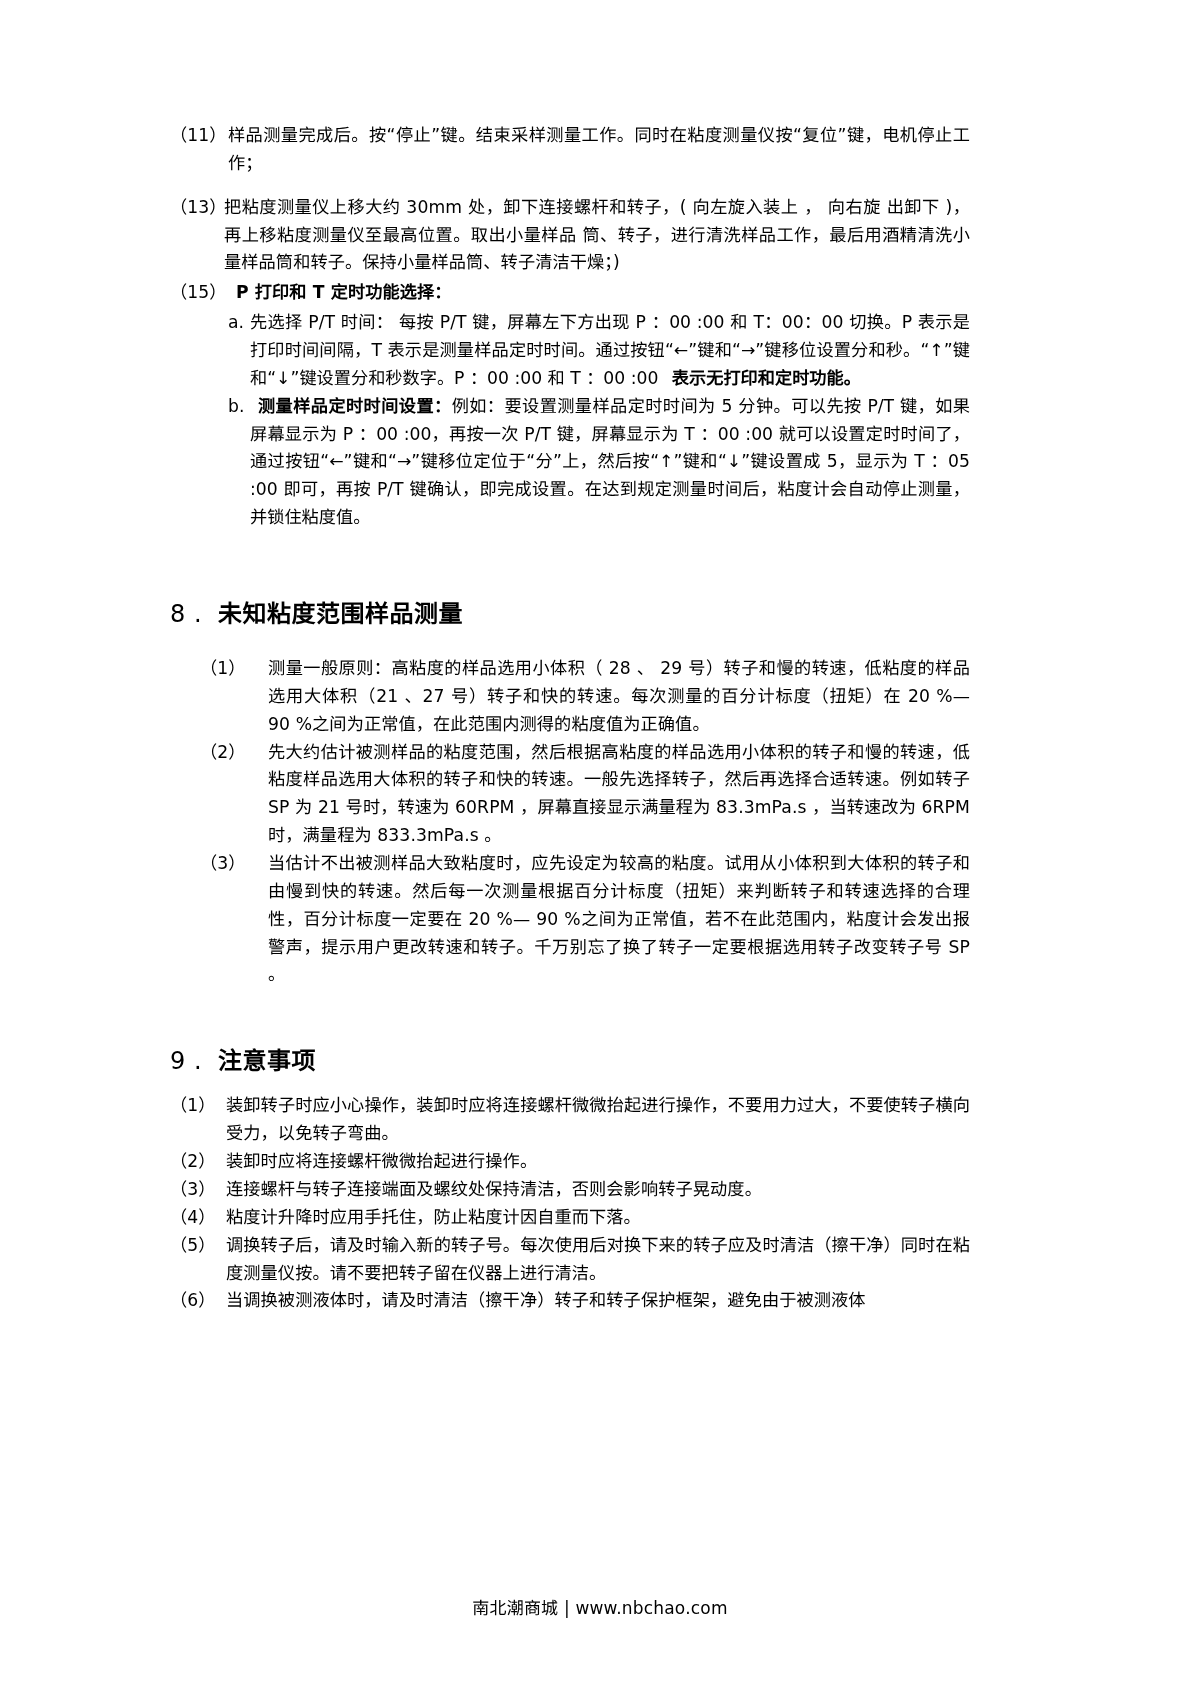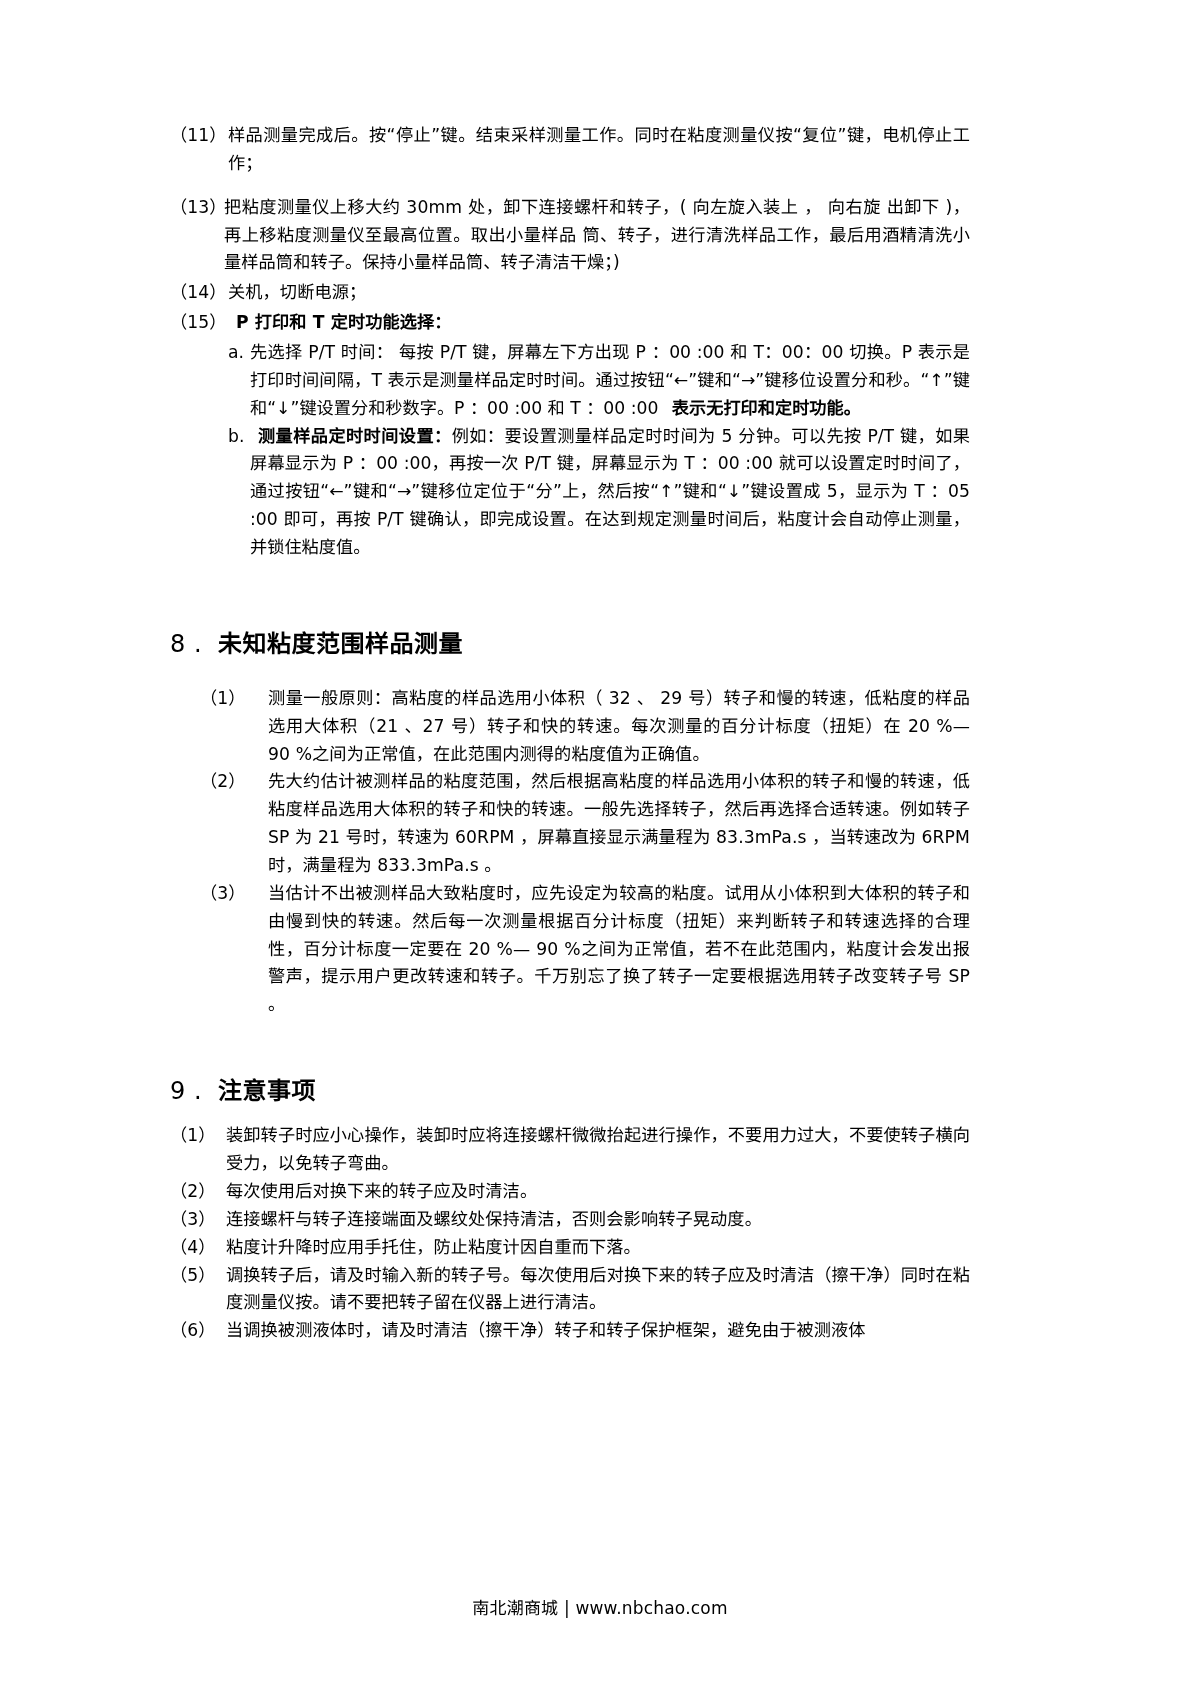--- a/index.html
+++ b/index.html
@@ -134,24 +134,20 @@
     </div>
 
     <div class="gap-sm"></div>
 
 
     <div class="item">
       <span class="marker m-narrow">（13）</span>
       <span class="body">把粘度测量仪上移大约 30mm 处，卸下连接螺杆和转子，( 向左旋入装上 ， 向右旋 出卸下 )， 再上移粘度测量仪至最高位置。取出小量样品 筒、转子，进行清洗样品工作，最后用酒精清洗小量样品筒和转子。保持小量样品筒、转子清洁干燥；)</span>
     </div>
 
-    <div class="item">
-      <span class="marker m-wide">（14）</span>
-      <span class="body">关机，切断电源；</span>
-    </div>
 
     <div class="item">
       <span class="marker m-wide">（15）</span>
       <span class="body b">P 打印和 T 定时功能选择：</span>
     </div>
 
     <div class="subblock">
       <div class="hang">
         <span class="lbl">a.</span>
         <span class="txt"><span>先选择 P/T 时间： 每按 P/T 键，屏幕左下方出现 P ：00 :00 和 T：00：00 切换。P 表示是打印时间间隔，T 表示是测量样品定时时间。通过按钮“←”键和“→”键移位设置分和秒。“↑”键和“↓”键设置分和秒数字。P ：00 :00 和 T ：00 :00 </span><b>表示无打印和定时功能。</b></span>
@@ -170,21 +166,21 @@
     <div class="section-heading">
       <span class="num">8 .</span>
       <span class="title">未知粘度范围样品测量</span>
     </div>
 
     <div class="h-after-8"></div>
 
     <div class="list-8">
       <div class="item">
         <span class="marker">（1）</span>
-        <span class="body">测量一般原则：高粘度的样品选用小体积（ 32 、 29 号）转子和慢的转速，低粘度的样品选用大体积（21 、27 号）转子和快的转速。每次测量的百分计标度（扭矩）在 20 %— 90 %之间为正常值，在此范围内测得的粘度值为正确值。</span>
+        <span class="body">测量一般原则：高粘度的样品选用小体积（ 28 、 29 号）转子和慢的转速，低粘度的样品选用大体积（21 、27 号）转子和快的转速。每次测量的百分计标度（扭矩）在 20 %— 90 %之间为正常值，在此范围内测得的粘度值为正确值。</span>
       </div>
       <div class="item">
         <span class="marker">（2）</span>
         <span class="body">先大约估计被测样品的粘度范围，然后根据高粘度的样品选用小体积的转子和慢的转速，低粘度样品选用大体积的转子和快的转速。一般先选择转子，然后再选择合适转速。例如转子 SP 为 21 号时，转速为 60RPM ，屏幕直接显示满量程为 83.3mPa.s ，当转速改为 6RPM 时，满量程为 833.3mPa.s 。</span>
       </div>
       <div class="item">
         <span class="marker">（3）</span>
         <span class="body">当估计不出被测样品大致粘度时，应先设定为较高的粘度。试用从小体积到大体积的转子和由慢到快的转速。然后每一次测量根据百分计标度（扭矩）来判断转子和转速选择的合理性，百分计标度一定要在 20 %— 90 %之间为正常值，若不在此范围内，粘度计会发出报警声，提示用户更改转速和转子。千万别忘了换了转子一定要根据选用转子改变转子号 SP 。</span>
       </div>
     </div>
@@ -198,21 +194,21 @@
 
     <div class="h-after-9"></div>
 
     <div class="list-9">
       <div class="item">
         <span class="marker">（1）</span>
         <span class="body">装卸转子时应小心操作，装卸时应将连接螺杆微微抬起进行操作，不要用力过大，不要使转子横向受力，以免转子弯曲。</span>
       </div>
       <div class="item">
         <span class="marker">（2）</span>
-        <span class="body">每次使用后对换下来的转子应及时清洁。</span>
+        <span class="body">装卸时应将连接螺杆微微抬起进行操作。</span>
       </div>
       <div class="item">
         <span class="marker">（3）</span>
         <span class="body">连接螺杆与转子连接端面及螺纹处保持清洁，否则会影响转子晃动度。</span>
       </div>
       <div class="item">
         <span class="marker">（4）</span>
         <span class="body">粘度计升降时应用手托住，防止粘度计因自重而下落。</span>
       </div>
       <div class="item">

